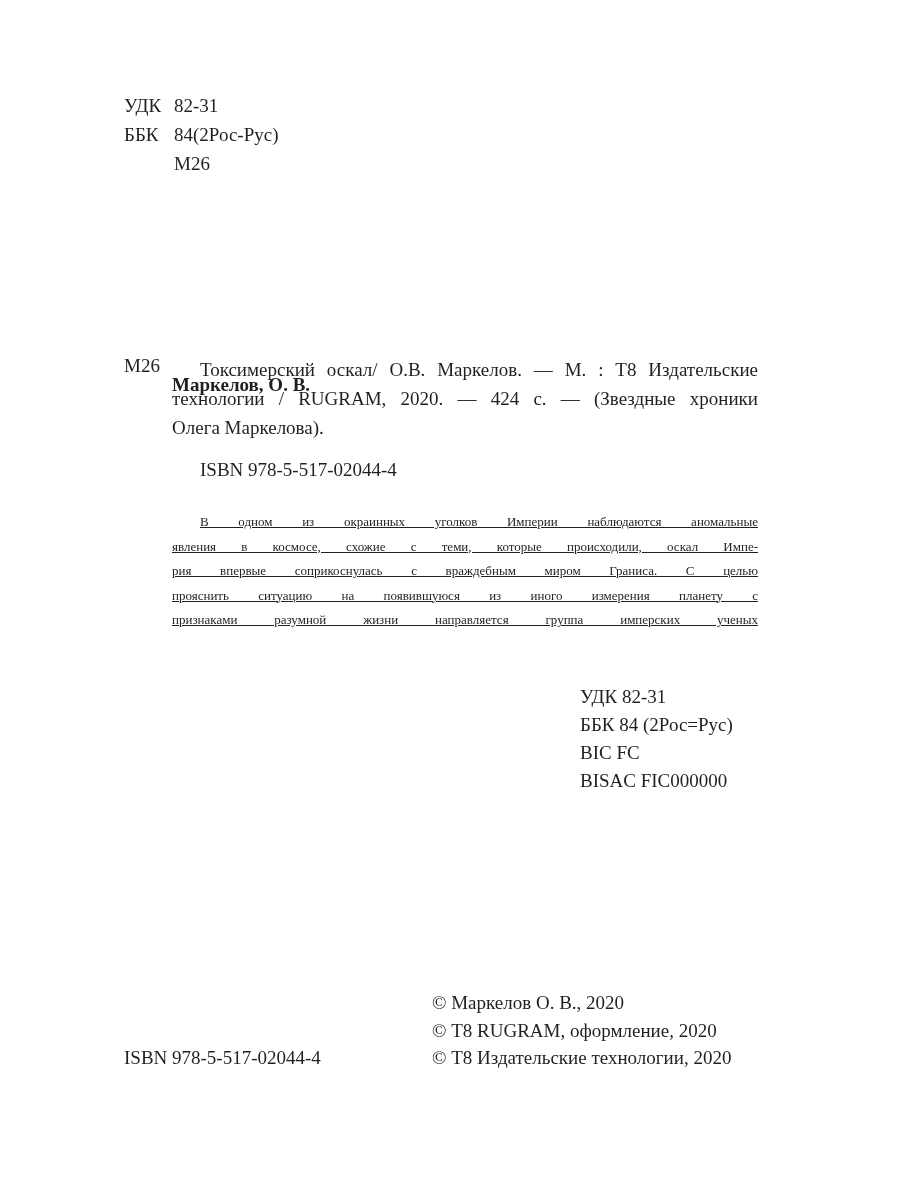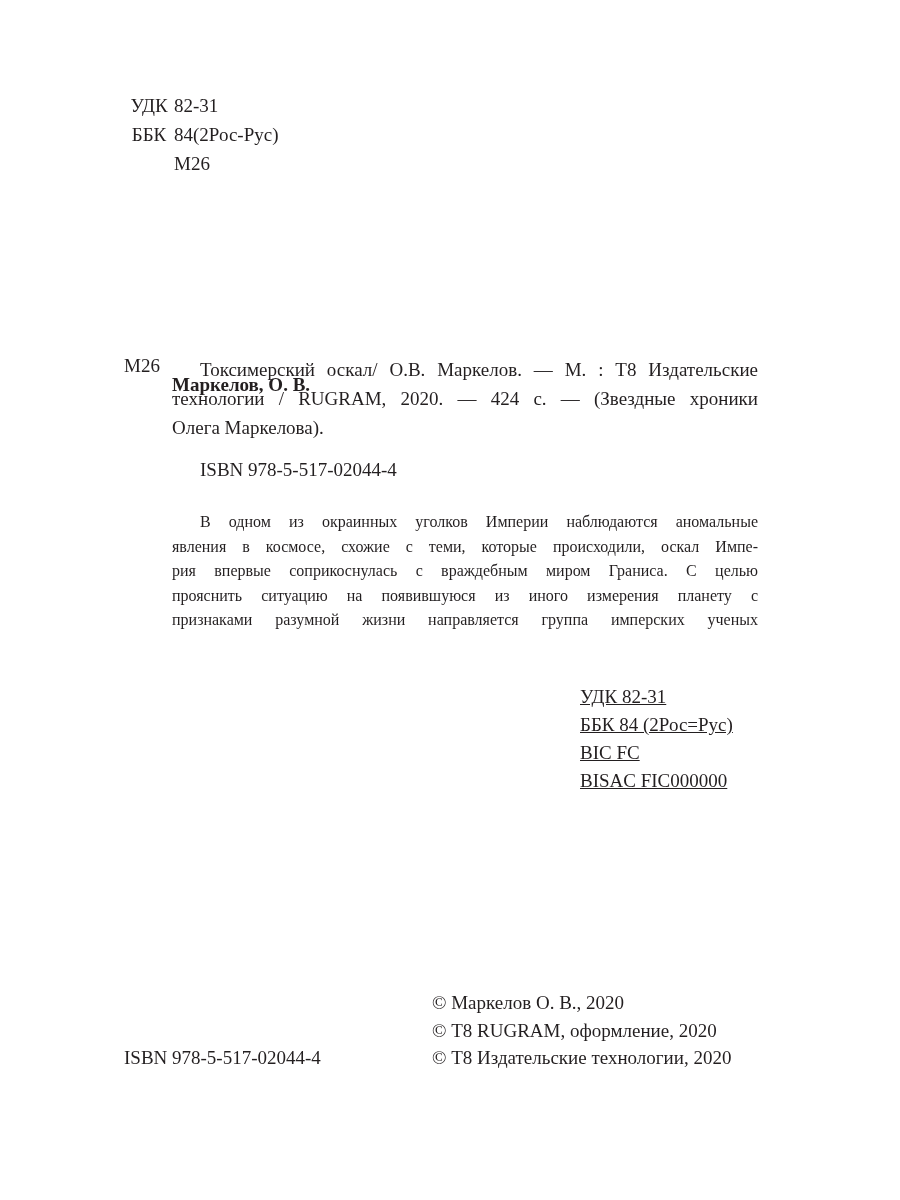--- a/index.html
+++ b/index.html
@@ -2,36 +2,36 @@
 <html><head>
   <meta charset="utf-8">
   <style>
     html, body { margin: 0; padding: 0; }
     body {
       width: 900px; height: 1200px; background: #ffffff; color: #231f20;
       font-family: "Liberation Serif", "DejaVu Serif", serif;
       font-size: 19px; position: relative; overflow: hidden;
     }
     .abs { position: absolute; white-space: nowrap; }
-    .codes-top { left: 124px; top: 91px; text-align: center; }
+    .codes-top { left: 124px; top: 91px; }
     .codes-top .row { display: flex; height: 29px; line-height: 29px; }
     .codes-top .k { width: 50px; }
     .author { left: 172px; top: 330px; font-weight: bold; margin-top: 44px; }
     .m26 { left: 124px; top: 355px; }
     .biblio { left: 172px; top: 355px; width: 586px; }
     .biblio div { height: 29px; line-height: 29px; text-align: justify; text-align-last: justify; white-space: nowrap; }
     .biblio div.first { padding-left: 28px; }
     .biblio div.last { text-align-last: left; }
     .isbn-mid { left: 200px; top: 459px; }
     .annot { left: 172px; top: 510px; width: 586px; }
-    .annot div { height: 24.5px; line-height: 24.5px; text-align: justify; text-align-last: justify; white-space: nowrap; font-size: 16px; }
+    .annot div { height: 24.5px; line-height: 24.5px; text-align: justify; text-align-last: justify; white-space: nowrap; font-size: 13px; text-decoration: underline; }
     .annot div.first { padding-left: 28px; }
     .annot div.last { text-align-last: left; }
     .codes-right { left: 580px; top: 683px; }
-    .codes-right div { height: 28px; line-height: 28px; text-decoration: underline; }
+    .codes-right div { height: 28px; line-height: 28px; }
     .copy { left: 432px; top: 989px; }
     .copy div { height: 27.5px; line-height: 27.5px; }
     .isbn-bottom { left: 124px; top: 1044px; height: 27.5px; line-height: 27.5px; }
   </style>
 </head>
 <body>
 
 <div class="abs codes-top">
   <div class="row">
     <span class="k">УДК</span>

